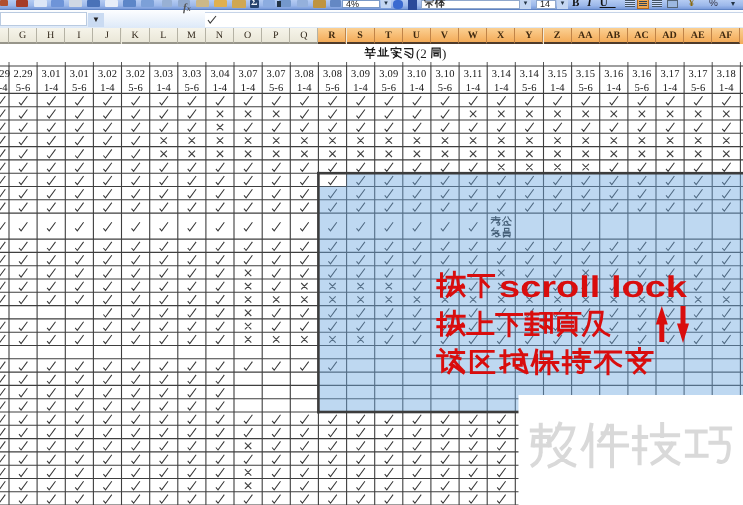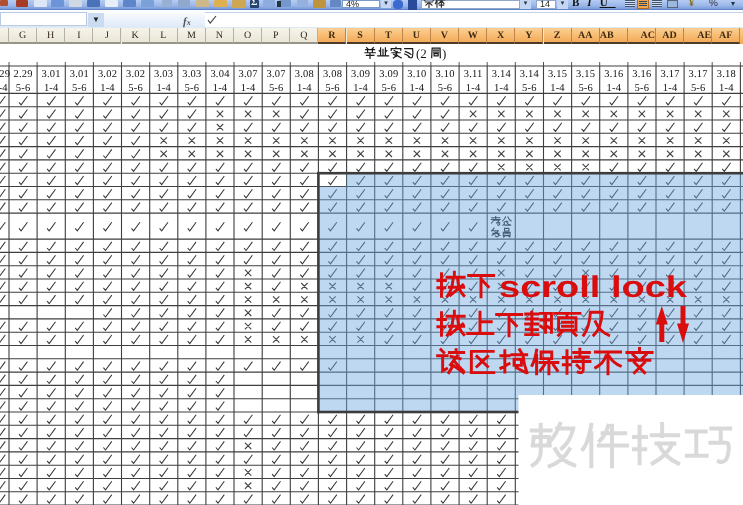--- a/index.html
+++ b/index.html
@@ -81,21 +81,21 @@
 <div style="position:absolute;left:709px;top:-2px;width:11px;height:10px;font:10px 'Liberation Sans';color:#334">%</div>
 
 <div style="position:absolute;left:731px;top:-1px;width:10px;height:9px;font:8px 'Liberation Sans';color:#234">▾</div>
 
 <div style="position:absolute;left:0;top:10px;width:743px;height:18px;background:linear-gradient(#fdfeff,#dde9f8)"></div>
 
 <div style="position:absolute;left:0;top:12px;width:87px;height:14px;background:#fff;border:1px solid #b9cae0"></div>
 
 <div style="position:absolute;left:88px;top:12.5px;width:16px;height:14px;background:#cadbf2;color:#222;font:8px 'Liberation Sans';text-align:center;line-height:13px">▼</div>
 
-<div style="position:absolute;left:183px;top:16px;width:20px;height:15px;font:italic bold 11px 'Liberation Serif';color:#555">f<span style="font-size:8px">x</span></div>
+<div style="position:absolute;left:183px;top:2px;width:20px;height:15px;font:italic bold 11px 'Liberation Serif';color:#555">f<span style="font-size:8px">x</span></div>
 
 <div style="position:absolute;left:205px;top:12px;width:538px;height:15px;background:#fff;border-top:1px solid #c6d4e8"></div>
 
 <svg width="14" height="14" style="position:absolute;left:206px;top:13px">
       <path d="M2 7 L4.2 10 L10 3" stroke="#3a3a3a" stroke-width="1.1" fill="none"></path>
     </svg>
 
 <div style="position:absolute;left:0;top:28px;width:743px;height:16px;background:#eeebdd;overflow:hidden">
       <div style="position:absolute;left:-47.3px;top:0;width:56.3px;height:16px;background:linear-gradient(#f6f4ea,#eae7d8);border-right:1px solid #b5b2a4;border-bottom:2px solid #97958a;font:10px 'Liberation Serif';color:#33291c;text-align:center;line-height:15px">F</div>
       <div style="position:absolute;left:9.0px;top:0;width:28.1px;height:16px;background:linear-gradient(#f6f4ea,#eae7d8);border-right:1px solid #b5b2a4;border-bottom:2px solid #97958a;font:10px 'Liberation Serif';color:#33291c;text-align:center;line-height:15px">G</div>
@@ -112,24 +112,24 @@
       <div style="position:absolute;left:318.4px;top:0;width:28.1px;height:16px;background:linear-gradient(#fbd093,#f3ab58);border-right:1px solid #c08448;border-bottom:2px solid #4e3b2b;font:bold 10px 'Liberation Serif';color:#402a10;text-align:center;line-height:15px">R</div>
       <div style="position:absolute;left:346.6px;top:0;width:28.1px;height:16px;background:linear-gradient(#fbd093,#f3ab58);border-right:1px solid #c08448;border-bottom:2px solid #4e3b2b;font:bold 10px 'Liberation Serif';color:#402a10;text-align:center;line-height:15px">S</div>
       <div style="position:absolute;left:374.7px;top:0;width:28.1px;height:16px;background:linear-gradient(#fbd093,#f3ab58);border-right:1px solid #c08448;border-bottom:2px solid #4e3b2b;font:bold 10px 'Liberation Serif';color:#402a10;text-align:center;line-height:15px">T</div>
       <div style="position:absolute;left:402.8px;top:0;width:28.1px;height:16px;background:linear-gradient(#fbd093,#f3ab58);border-right:1px solid #c08448;border-bottom:2px solid #4e3b2b;font:bold 10px 'Liberation Serif';color:#402a10;text-align:center;line-height:15px">U</div>
       <div style="position:absolute;left:430.9px;top:0;width:28.1px;height:16px;background:linear-gradient(#fbd093,#f3ab58);border-right:1px solid #c08448;border-bottom:2px solid #4e3b2b;font:bold 10px 'Liberation Serif';color:#402a10;text-align:center;line-height:15px">V</div>
       <div style="position:absolute;left:459.1px;top:0;width:28.1px;height:16px;background:linear-gradient(#fbd093,#f3ab58);border-right:1px solid #c08448;border-bottom:2px solid #4e3b2b;font:bold 10px 'Liberation Serif';color:#402a10;text-align:center;line-height:15px">W</div>
       <div style="position:absolute;left:487.2px;top:0;width:28.1px;height:16px;background:linear-gradient(#fbd093,#f3ab58);border-right:1px solid #c08448;border-bottom:2px solid #4e3b2b;font:bold 10px 'Liberation Serif';color:#402a10;text-align:center;line-height:15px">X</div>
       <div style="position:absolute;left:515.3px;top:0;width:28.1px;height:16px;background:linear-gradient(#fbd093,#f3ab58);border-right:1px solid #c08448;border-bottom:2px solid #4e3b2b;font:bold 10px 'Liberation Serif';color:#402a10;text-align:center;line-height:15px">Y</div>
       <div style="position:absolute;left:543.5px;top:0;width:28.1px;height:16px;background:linear-gradient(#fbd093,#f3ab58);border-right:1px solid #c08448;border-bottom:2px solid #4e3b2b;font:bold 10px 'Liberation Serif';color:#402a10;text-align:center;line-height:15px">Z</div>
       <div style="position:absolute;left:571.6px;top:0;width:28.1px;height:16px;background:linear-gradient(#fbd093,#f3ab58);border-right:1px solid #c08448;border-bottom:2px solid #4e3b2b;font:bold 10px 'Liberation Serif';color:#402a10;text-align:center;line-height:15px">AA</div>
-      <div style="position:absolute;left:599.7px;top:0;width:28.1px;height:16px;background:linear-gradient(#fbd093,#f3ab58);border-right:1px solid #c08448;border-bottom:2px solid #4e3b2b;font:bold 10px 'Liberation Serif';color:#402a10;text-align:left;line-height:15px">AB</div>
-      <div style="position:absolute;left:627.9px;top:0;width:28.1px;height:16px;background:linear-gradient(#fbd093,#f3ab58);border-right:1px solid #c08448;border-bottom:2px solid #4e3b2b;font:bold 10px 'Liberation Serif';color:#402a10;text-align:right;line-height:15px">AC</div>
+      <div style="position:absolute;left:599.7px;top:0;width:28.1px;height:16px;background:linear-gradient(#fbd093,#f3ab58);border-right:1px solid #c08448;border-bottom:2px solid #4e3b2b;font:bold 10px 'Liberation Serif';color:#402a10;text-align:center;line-height:15px">AB</div>
+      <div style="position:absolute;left:627.9px;top:0;width:28.1px;height:16px;background:linear-gradient(#fbd093,#f3ab58);border-right:1px solid #c08448;border-bottom:2px solid #4e3b2b;font:bold 10px 'Liberation Serif';color:#402a10;text-align:center;line-height:15px">AC</div>
       <div style="position:absolute;left:656.0px;top:0;width:28.1px;height:16px;background:linear-gradient(#fbd093,#f3ab58);border-right:1px solid #c08448;border-bottom:2px solid #4e3b2b;font:bold 10px 'Liberation Serif';color:#402a10;text-align:center;line-height:15px">AD</div>
-      <div style="position:absolute;left:684.1px;top:0;width:28.1px;height:16px;background:linear-gradient(#fbd093,#f3ab58);border-right:1px solid #c08448;border-bottom:2px solid #4e3b2b;font:bold 10px 'Liberation Serif';color:#402a10;text-align:right;line-height:15px">AE</div>
+      <div style="position:absolute;left:684.1px;top:0;width:28.1px;height:16px;background:linear-gradient(#fbd093,#f3ab58);border-right:1px solid #c08448;border-bottom:2px solid #4e3b2b;font:bold 10px 'Liberation Serif';color:#402a10;text-align:center;line-height:15px">AE</div>
       <div style="position:absolute;left:712.2px;top:0;width:28.1px;height:16px;background:linear-gradient(#fbd093,#f3ab58);border-right:1px solid #c08448;border-bottom:2px solid #4e3b2b;font:bold 10px 'Liberation Serif';color:#402a10;text-align:center;line-height:15px">AF</div>
       <div style="position:absolute;left:740.4px;top:0;width:3px;height:16px;background:linear-gradient(#fbd093,#f3ab58)"></div>
     </div>
 
 <svg width="743" height="461" viewBox="0 44 743 461" style="position:absolute;left:0;top:44px">
 <rect x="0" y="44" width="743" height="461" fill="#ffffff"></rect>
 
 <g>
 <g transform="translate(364.0 47.0) scale(0.1200)" fill="none" stroke="#1a1a1a" stroke-width="10.0" stroke-linecap="square">
           <path d="M22 6 L34 18 M78 6 L66 18 M14 22 H88 M30 22 V46 M70 22 V46 M8 48 H94 M50 48 V94 M20 70 H82"></path>

